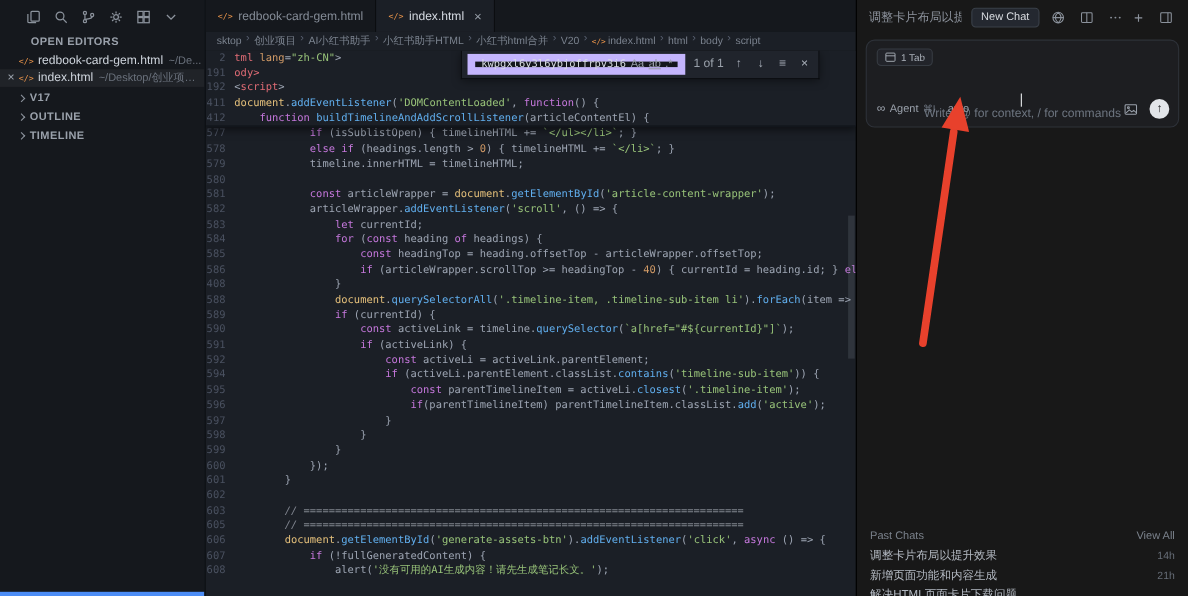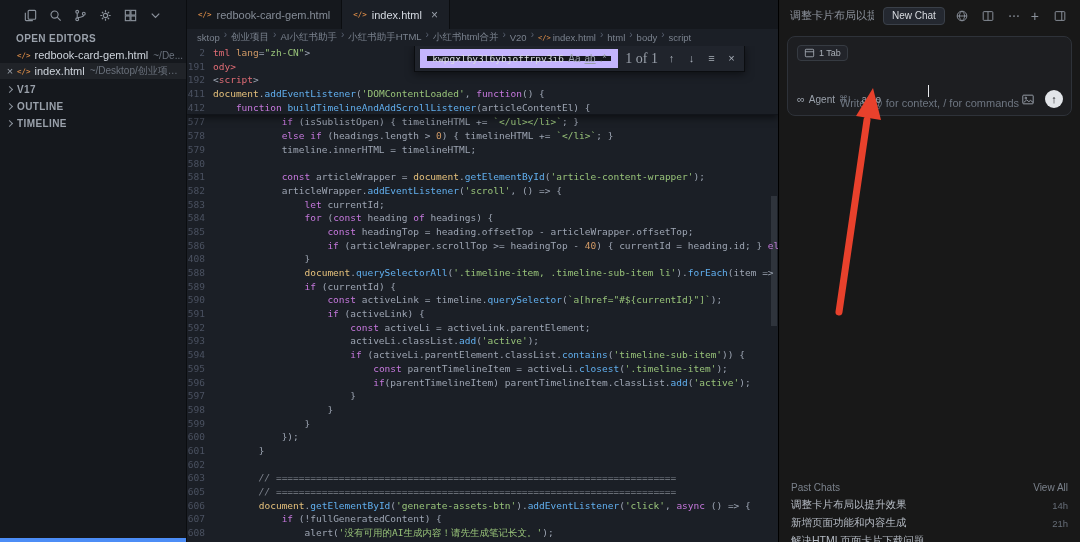--- a/index.html
+++ b/index.html
@@ -4,21 +4,21 @@
 <style>
   * { margin:0; padding:0; box-sizing:border-box; }
   html,body { width:1080px; height:542px; overflow:hidden; background:#101114; }
   .app { width:1080px; height:542px; display:flex; font-family:"Liberation Sans",sans-serif; background:#1b1f26; position:relative; }
 
   
   .sidebar { width:186px; flex-shrink:0; background:#15181d; position:relative; overflow:hidden; }
   .icon-row { display:flex; align-items:center; gap:9px; height:30px; padding:0 8px 0 22px; color:#8b929c; }
   .ai-btn { display:flex; align-items:center; justify-content:center; width:16px; height:16px; flex-shrink:0; }
   .ai-btn svg { display:block; }
-  .side-header { display:flex; align-items:center; height:17px; padding-left:7px; gap:5px; color:#9aa1ab; font-size:10px; font-weight:700; letter-spacing:.4px; }
+  .side-header { display:flex; align-items:center; height:17px; padding-left:17px; gap:5px; color:#9aa1ab; font-size:10px; font-weight:700; letter-spacing:.4px; }
   .chev { width:5px; height:5px; border-right:1.2px solid #8b929c; border-bottom:1.2px solid #8b929c; flex-shrink:0; }
   .chev.right { transform:rotate(-45deg); }
   .oe-row { display:flex; align-items:center; height:16px; font-size:11px; color:#ced4dc; padding-left:5px; white-space:nowrap; overflow:hidden; }
   .oe-row.active { background:rgba(255,255,255,.05); }
   .oe-close { width:10px; font-size:11px; color:#9aa1ab; text-align:center; flex-shrink:0; }
   .file-ic { color:#e8934a; font-size:7.5px; font-family:"DejaVu Sans Mono",monospace; flex-shrink:0; margin:0 4px 0 2px; }
   .oe-path { color:#6a717c; font-size:10px; margin-left:5px; overflow:hidden; text-overflow:ellipsis; }
   .sidebar-accent { position:absolute; left:0; bottom:0; width:100%; height:4px; background:#4c8df6; }
 
   
@@ -42,21 +42,21 @@
   .tok-attr{color:#d19a66} .tok-p{color:#9da5b3}
   .frag { position:absolute; z-index:1; }
   .vscroll { position:absolute; right:1px; top:150px; width:6px; height:130px; background:rgba(140,148,160,.18); z-index:6; }
 
   
   .find { position:absolute; top:0; right:33px; z-index:8; height:26px; background:#20242c; border:1px solid #0b0d10; border-top:none; box-shadow:0 2px 8px rgba(0,0,0,.5); display:flex; align-items:center; gap:7px; padding:0 6px 0 5px; font-family:"Liberation Sans",sans-serif; }
   .find-input { width:198px; height:19px; background:#14171c; border:7px solid #c4b5fd; display:flex; align-items:center; padding:0 5px; }
   .find-query { flex:1; font-family:"DejaVu Sans Mono",monospace; font-size:9.5px; color:#d8dce3; white-space:nowrap; overflow:hidden; }
   .find-opt { color:#99a0aa; font-size:10px; margin-left:4px; flex-shrink:0; }
   .find-opt.word { text-decoration:underline; }
-  .find-count { color:#99a0aa; font-size:14px; white-space:nowrap;font-family:Liberation Serif, serif; }
+  .find-count { color:#99a0aa; font-size:11px; white-space:nowrap; }
   .find-btn { color:#a8afb9; font-size:11px; width:13px; text-align:center; }
 
   
   .chat { flex:1; background:#181818; border-left:1px solid #000; position:relative; overflow:hidden; }
   .chat-header { height:31px; display:flex; align-items:center; gap:9px; padding:0 12px 0 11px; color:#8b929c; }
   .chat-title { font-size:11px; color:#8d939d; max-width:86px; white-space:nowrap; overflow:hidden; }
   .new-chat-btn { font-family:"Liberation Sans",sans-serif; font-size:10px; color:#d9dce1; background:#242830; border:1px solid #3a4049; border-radius:4px; padding:2.5px 8px; white-space:nowrap; }
   .hdr-icons { display:flex; align-items:center; gap:10px; }
   .hdr-right { margin-left:auto; display:flex; align-items:center; gap:13px; }
   .plus-ic { font-size:14px; line-height:1; }
@@ -117,21 +117,21 @@
             <rect x="8.5" y="8.5" width="5" height="5"></rect>
           </svg>
       </span>
       <span class="ai-btn">
         <svg width="15" height="15" viewBox="0 0 16 16" fill="none" stroke="currentColor" stroke-width="1.3">
             <path d="M4 6l4 4 4-4"></path>
           </svg>
       </span>
     </div>
 
-    <div class="side-header" style="padding-left:16px">
+    <div class="side-header" style="padding-left:28px">
       <span>OPEN EDITORS</span>
     </div>
 
     <div class="oe-row">
       <span class="oe-close"></span>
       <span class="file-ic">&lt;/&gt;</span>
       <span>redbook-card-gem.html</span>
       <span class="oe-path">~/De...</span>
     </div>
     <div class="oe-row active">
@@ -231,21 +231,20 @@
           <div class="cl"><span class="ln">583</span><span class="ct">                <span class="tok-kw">let</span> currentId;</span></div>
           <div class="cl"><span class="ln">584</span><span class="ct">                <span class="tok-kw">for</span> (<span class="tok-kw">const</span> heading <span class="tok-kw">of</span> headings) {</span></div>
           <div class="cl"><span class="ln">585</span><span class="ct">                    <span class="tok-kw">const</span> headingTop = heading.offsetTop - articleWrapper.offsetTop;</span></div>
           <div class="cl"><span class="ln">586</span><span class="ct">                    <span class="tok-kw">if</span> (articleWrapper.scrollTop &gt;= headingTop - <span class="tok-num">40</span>) { currentId = heading.id; } <span class="tok-kw">else</span> {</span></div>
           <div class="cl"><span class="ln">408</span><span class="ct">                }</span></div>
           <div class="cl"><span class="ln">588</span><span class="ct">                <span class="tok-sup">document</span>.<span class="tok-fn">querySelectorAll</span>(<span class="tok-str">'.timeline-item, .timeline-sub-item li'</span>).<span class="tok-fn">forEach</span>(item =&gt; {</span></div>
           <div class="cl"><span class="ln">589</span><span class="ct">                <span class="tok-kw">if</span> (currentId) {</span></div>
           <div class="cl"><span class="ln">590</span><span class="ct">                    <span class="tok-kw">const</span> activeLink = timeline.<span class="tok-fn">querySelector</span>(<span class="tok-str">`a[href="#${currentId}"]`</span>);</span></div>
           <div class="cl"><span class="ln">591</span><span class="ct">                    <span class="tok-kw">if</span> (activeLink) {</span></div>
           <div class="cl"><span class="ln">592</span><span class="ct">                        <span class="tok-kw">const</span> activeLi = activeLink.parentElement;</span></div>
-          <div class="cl"><span class="ln">593</span><span class="ct">                        activeLi.classList.<span class="tok-fn">add</span>(<span class="tok-str">'active'</span>);</span></div>
           <div class="cl"><span class="ln">594</span><span class="ct">                        <span class="tok-kw">if</span> (activeLi.parentElement.classList.<span class="tok-fn">contains</span>(<span class="tok-str">'timeline-sub-item'</span>)) {</span></div>
           <div class="cl"><span class="ln">595</span><span class="ct">                            <span class="tok-kw">const</span> parentTimelineItem = activeLi.<span class="tok-fn">closest</span>(<span class="tok-str">'.timeline-item'</span>);</span></div>
           <div class="cl"><span class="ln">596</span><span class="ct">                            <span class="tok-kw">if</span>(parentTimelineItem) parentTimelineItem.classList.<span class="tok-fn">add</span>(<span class="tok-str">'active'</span>);</span></div>
           <div class="cl"><span class="ln">597</span><span class="ct">                        }</span></div>
           <div class="cl"><span class="ln">598</span><span class="ct">                    }</span></div>
           <div class="cl"><span class="ln">599</span><span class="ct">                }</span></div>
           <div class="cl"><span class="ln">600</span><span class="ct">            });</span></div>
           <div class="cl"><span class="ln">601</span><span class="ct">        }</span></div>
           <div class="cl"><span class="ln">602</span><span class="ct"></span></div>
           <div class="cl"><span class="ln">603</span><span class="ct"><span class="tok-com">        // ======================================================================</span></span></div>

